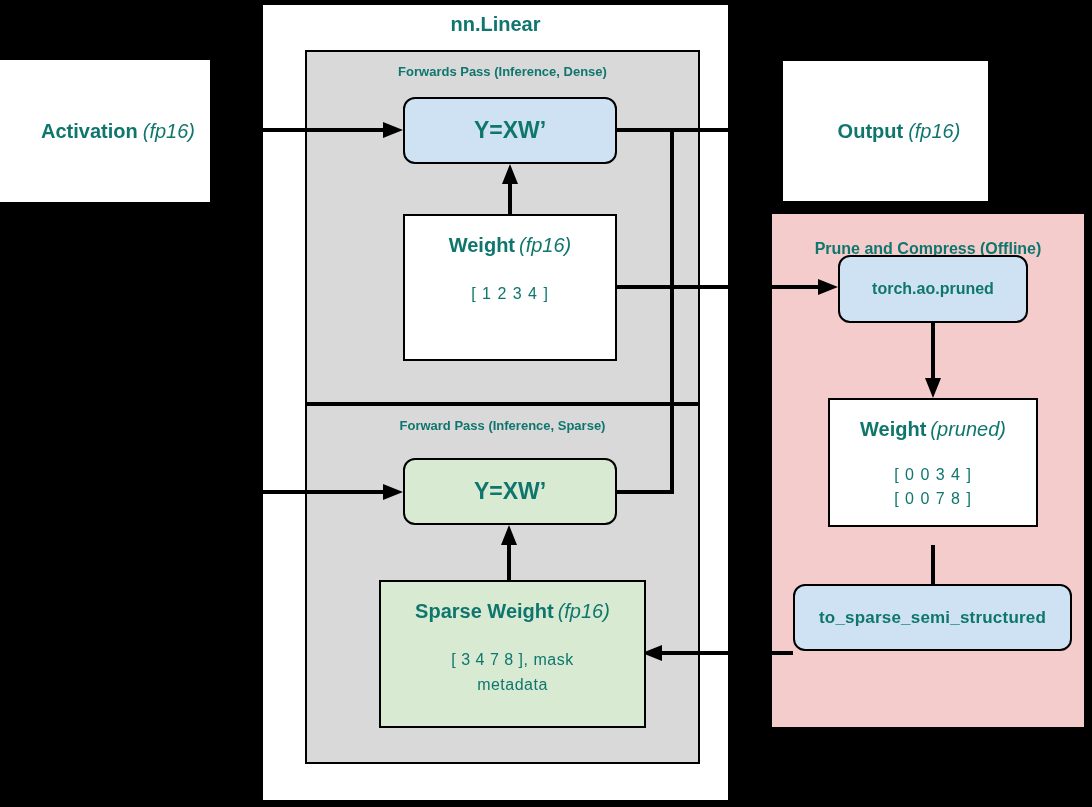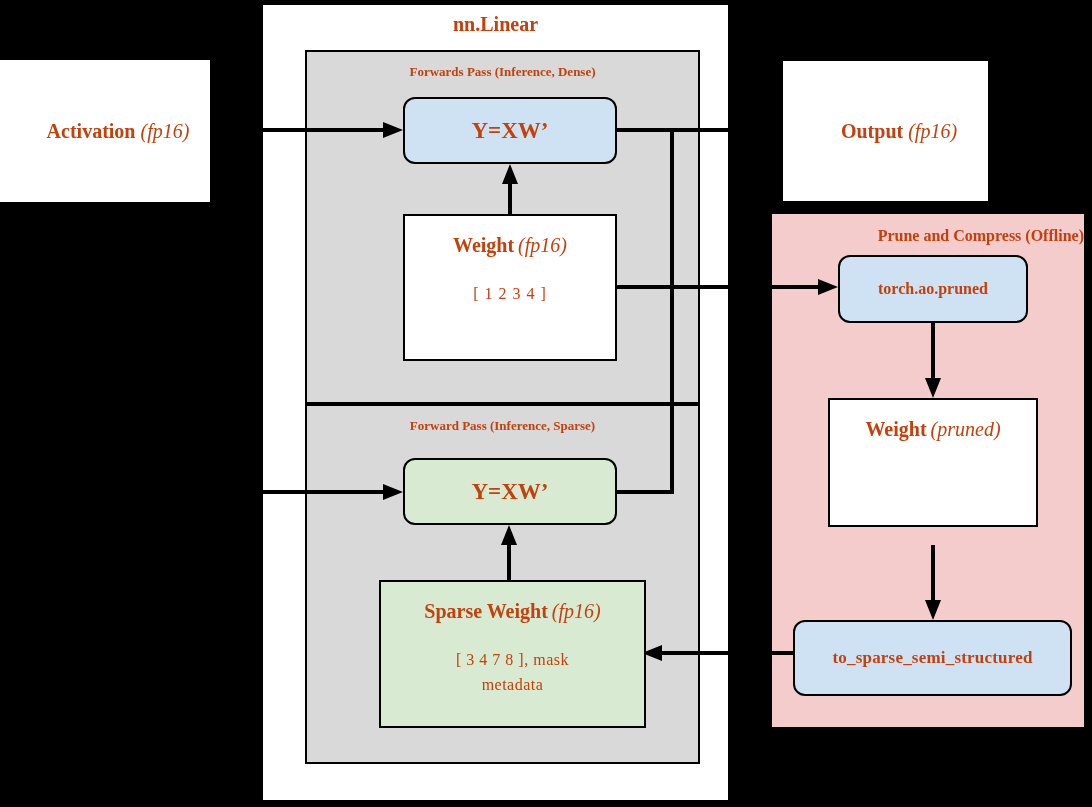--- a/index.html
+++ b/index.html
@@ -1,34 +1,34 @@
 <!DOCTYPE html>
 <html><head>
 <meta charset="utf-8">
 <style>
   html,body{margin:0;padding:0;background:#000;}
   #stage{
     position:relative;width:1092px;height:807px;background:#000;overflow:hidden;
-    font-family:Liberation Serif, serif;color:#c2410c;
+    font-family:Liberation Sans, sans-serif;color:#0f766e;
   }
   .abs{position:absolute;box-sizing:border-box;}
   .panel-white{background:#fff;border:2px solid #000;}
   .section{background:#d9d9d9;border:2px solid #000;}
   .node-blue{background:#cfe2f3;border:2px solid #000;border-radius:12px;
     display:flex;align-items:center;justify-content:center;}
   .node-green{background:#d9ead3;border:2px solid #000;border-radius:12px;
     display:flex;align-items:center;justify-content:center;}
   .box-white{background:#fff;border:2px solid #000;text-align:center;}
   .box-green{background:#d9ead3;border:2px solid #000;text-align:center;}
   .panel-pink{background:#f4cccc;}
   .matmul-label{font-size:23px;font-weight:bold;}
   .io-label{font-size:20px;font-weight:bold;margin-left:27px;}
   .section-title{font-size:13px;font-weight:bold;text-align:center;padding-top:12px;}
   .diagram-title{font-size:20px;font-weight:bold;text-align:center;}
-  .pink-title{font-size:16px;font-weight:bold;text-align:right;padding-top:13px;}
+  .pink-title{font-size:16px;font-weight:bold;text-align:center;padding-top:26px;}
   .wtitle{font-size:20px;font-weight:bold;padding-top:18px;}
   .type{font-style:italic;font-weight:normal;margin-left:5px;}
   .type-sm{font-style:italic;font-weight:normal;margin-left:4px;}
   .matrix{font-size:16px;line-height:25px;margin-top:24px;letter-spacing:1px;font-weight:normal;}
   .node-code{font-size:16px;font-weight:bold;}
   .node-code-lg{font-size:17px;font-weight:bold;letter-spacing:0.2px;}
   
   .lh{background:#000;height:4px;}
   .lv{background:#000;width:4px;}
   .ah{width:0;height:0;}
@@ -125,19 +125,23 @@
   </div>
 
   <div class="abs node-blue" style="left:838px;top:255px;width:190px;height:68px;">
     <span class="node-code">torch.ao.pruned</span>
   </div>
 
   <div class="abs box-white" style="left:828px;top:398px;width:210px;height:129px;">
     <div class="wtitle">
       <span>Weight</span><span class="type-sm">(pruned)</span>
     </div>
+    <div class="matrix" style="margin-top:22px;line-height:24px;">
+      <div>[ 0 0 3 4 ]</div>
+      <div>[ 0 0 7 8 ]</div>
+    </div>
   </div>
 
-  <div class="abs node-blue" style="left:793px;top:620px;width:279px;height:76px;">
+  <div class="abs node-blue" style="left:793px;top:584px;width:279px;height:67px;">
     <span class="node-code-lg">to_sparse_semi_structured</span>
   </div>
 
 </div>
 
 </body></html>

